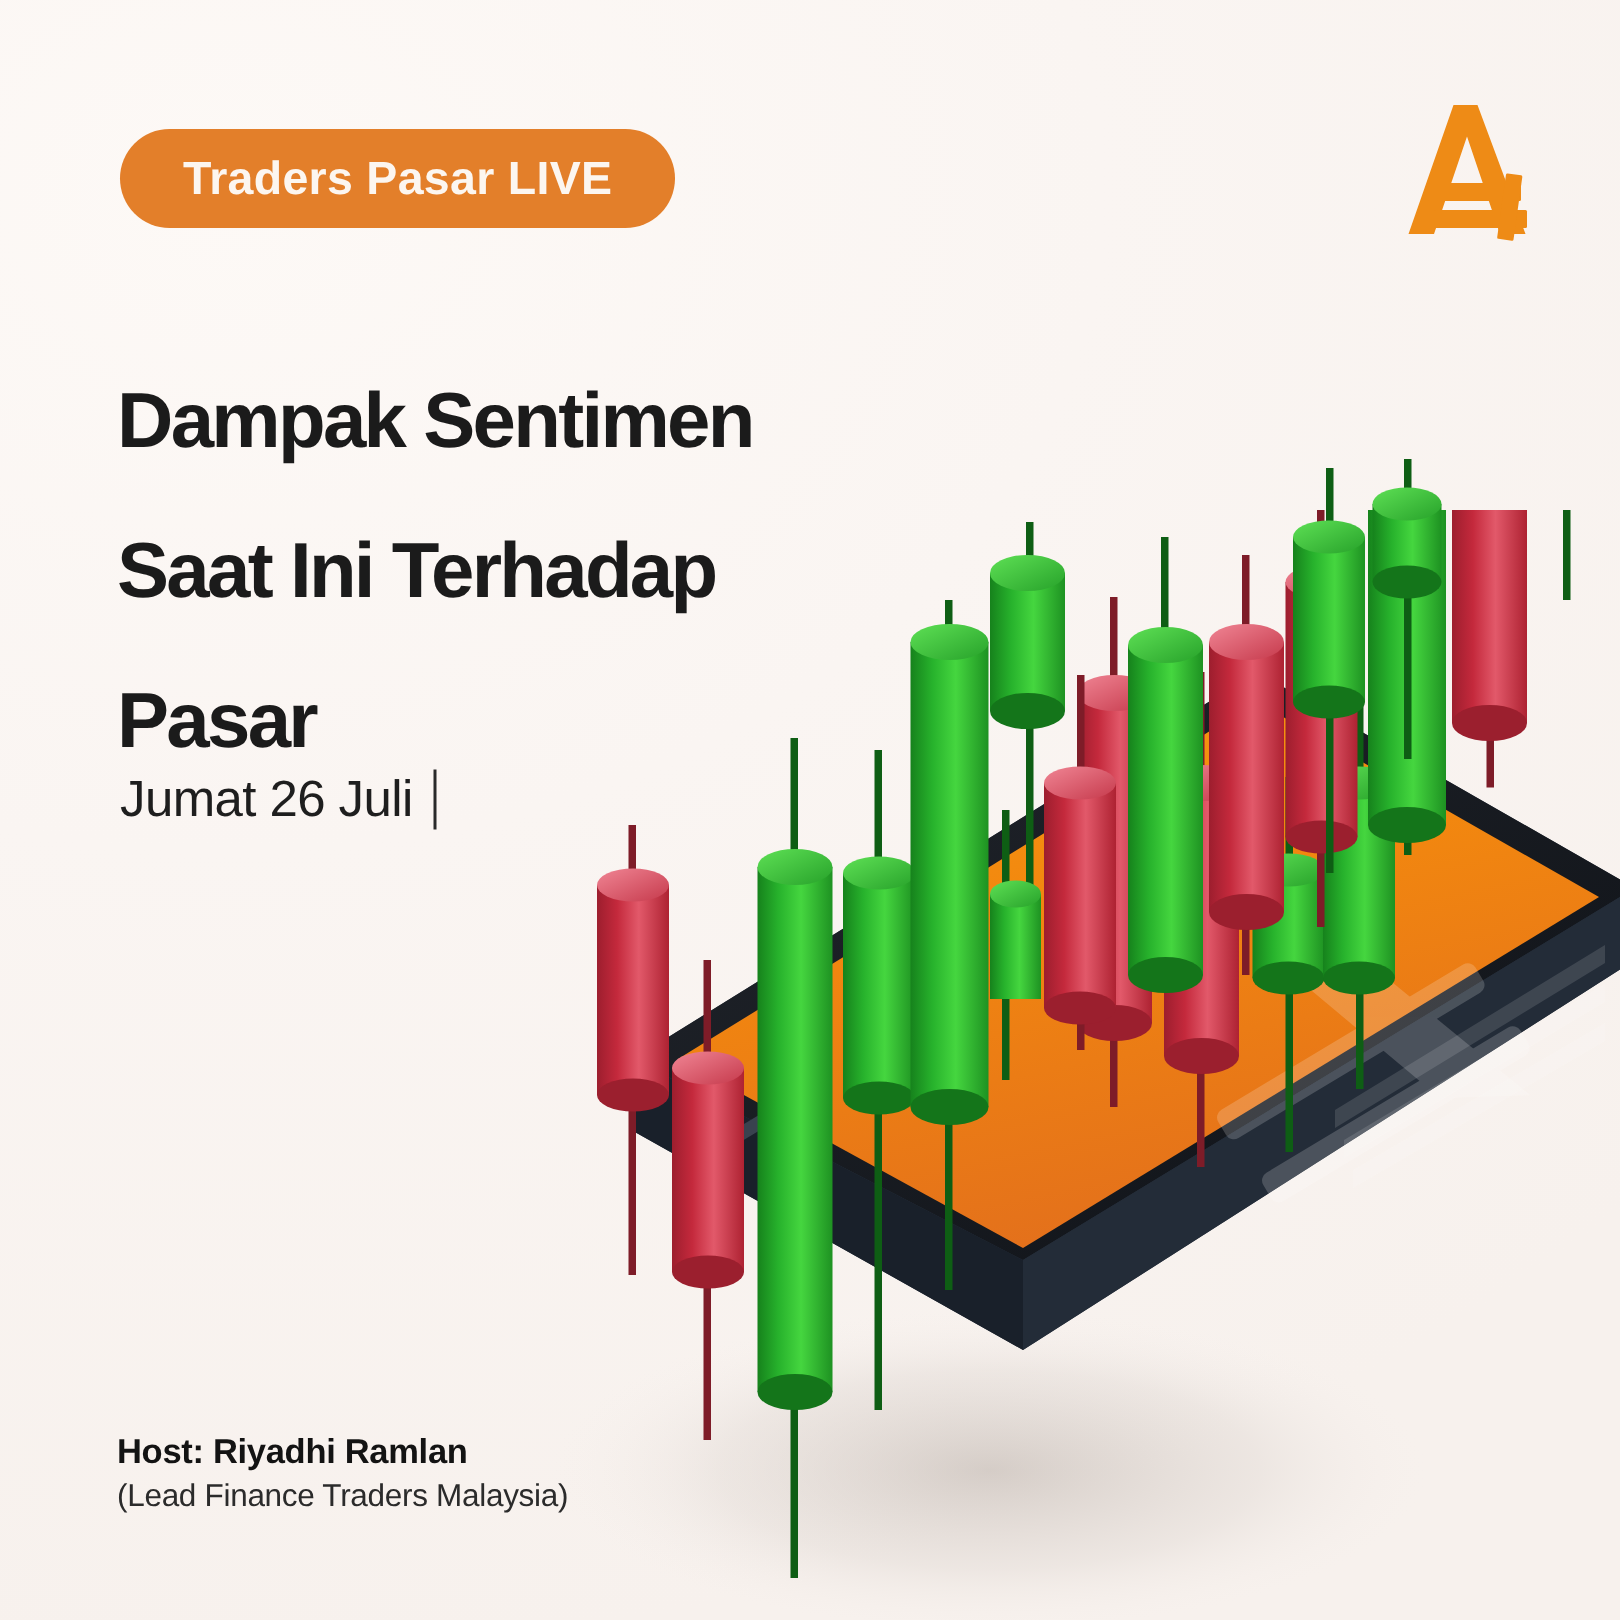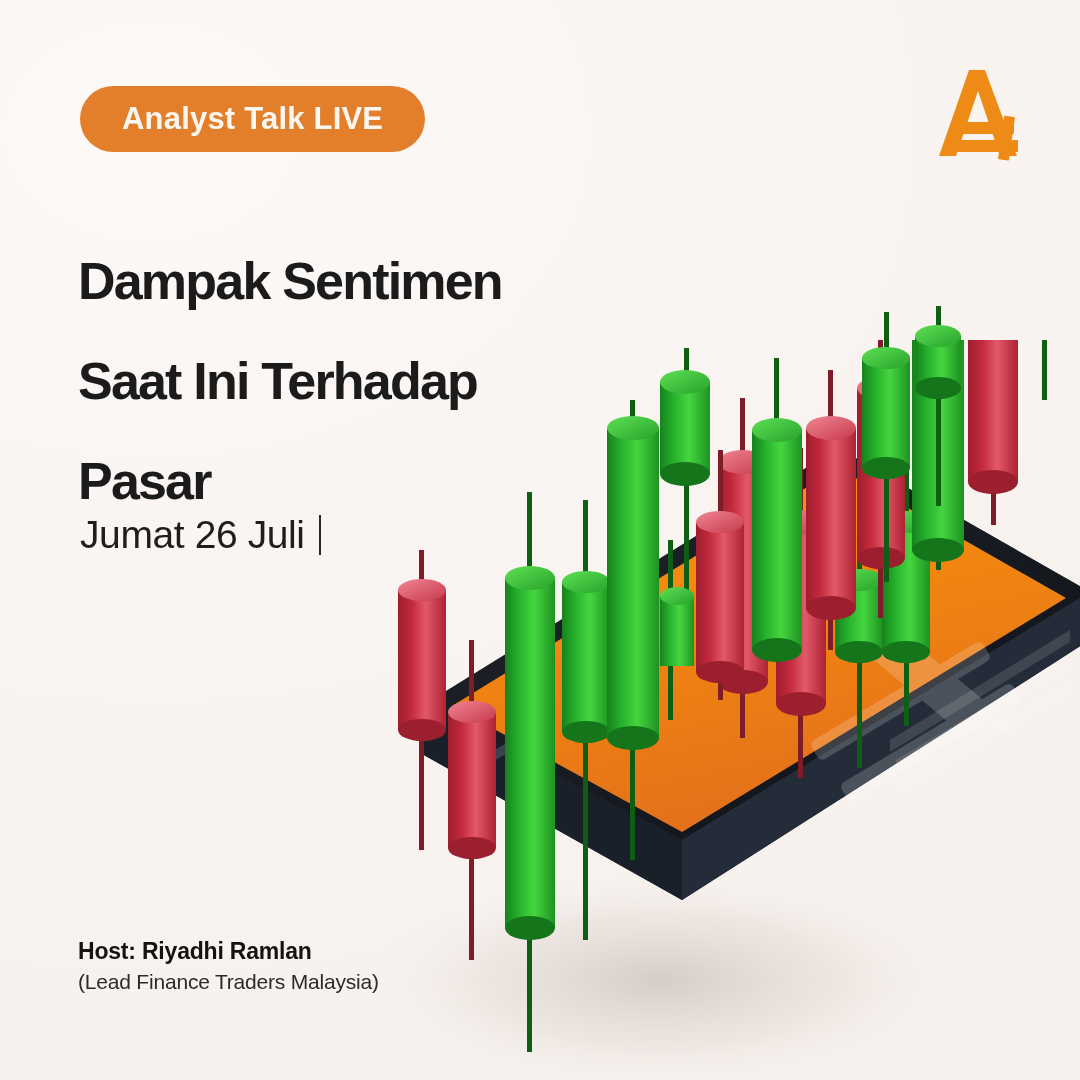--- a/index.html
+++ b/index.html
@@ -68,42 +68,42 @@
     letter-spacing: -1.8px;
     white-space: pre-line;
   }
 
   
   .dateline {
     position: absolute;
     left: 80px;
     top: 513px;
     color: #1E1E1E;
-    font-size: 39px;
+    font-size: 34px;
     font-weight: normal;
     letter-spacing: -0.4px;
     display: flex;
     align-items: center;
     gap: 14px;
   }
   .dateline .sep {
     display: inline-block;
     width: 2px;
     height: 40px;
     background: #2A2A2A;
   }
 
   
   .speakers {
     position: absolute;
     left: 78px;
     bottom: 58px;
     z-index: 40;
   }
-  .speaker-block { margin-bottom: 28px; }
+  .speaker-block { margin-bottom: 12px; }
   .speaker-block:last-child { margin-bottom: 0; }
   .speaker-name {
     color: #131313;
     font-size: 23px;
     font-weight: bold;
     letter-spacing: -0.2px;
     margin-bottom: 5px;
   }
   .speaker-role {
     color: #2B2B2B;
@@ -133,21 +133,21 @@
       <g fill="#EE8B16">
         <path d="M47 12 L63 12 L95 98 L78 98 L56 33 L34 98 L17 98 Z"></path>
         <rect x="30" y="64" width="62" height="12" rx="1"></rect>
         <rect x="34" y="82" width="62" height="12" rx="1"></rect>
         <rect x="79" y="58" width="11" height="44" rx="1" transform="rotate(8 84 80)"></rect>
       </g>
     </svg>
   </div>
 
   <div class="badge">
-    <span class="badge-text">Analyst Talk LIVE</span>
+    <span class="badge-text">Traders Pasar LIVE</span>
   </div>
 
   <h1 class="headline">Dampak Sentimen
 Saat Ini Terhadap
 Pasar</h1>
 
   <div class="dateline">
     <span>Jumat 26 Juli</span>
     <span class="sep"></span>
   </div>

